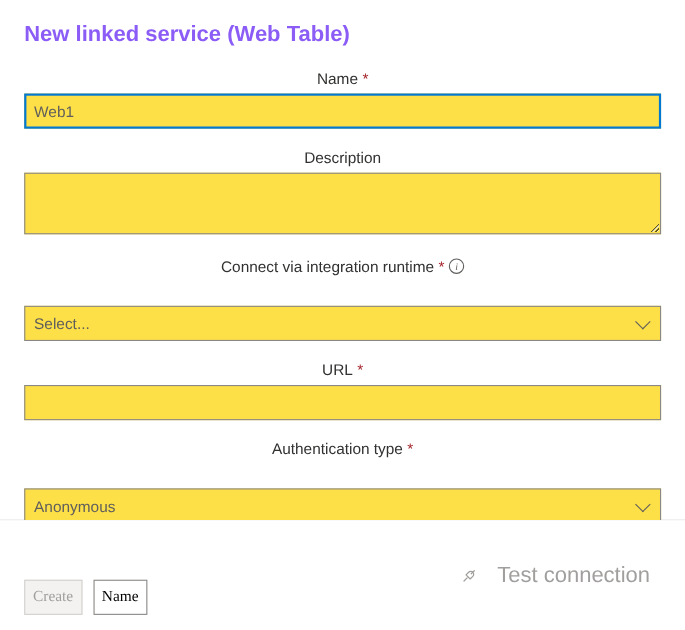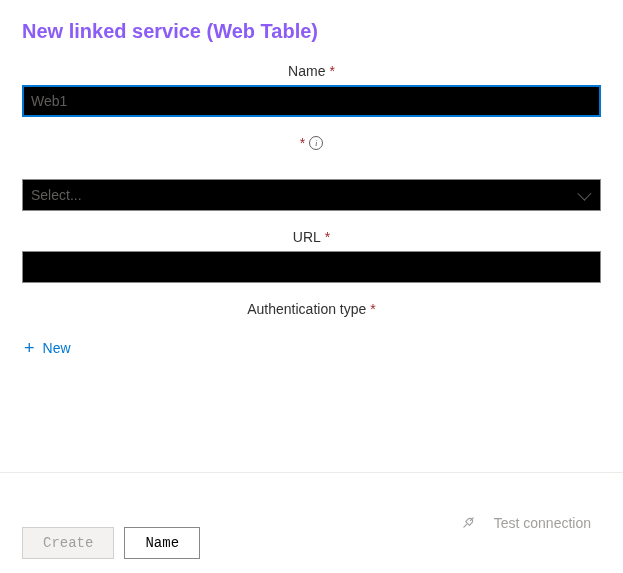--- a/index.html
+++ b/index.html
@@ -46,21 +46,21 @@
       font-style: italic;
       font-family: Georgia, serif;
     }
     .text-input, .textarea-input, .select-input {
       width: 100%;
       border: 1px solid #8a8886;
       padding: 5px 8px;
       font-size: 14px;
       font-family: inherit;
       color: #605e5c;
-      background: #000000;
+      background: #fde047;
       outline: none;
     }
     .text-input { height: 32px; }
     .text-input.focused { border: 2px solid #0078d4; padding: 4px 7px; }
     .textarea-input { height: 56px; resize: both; }
     .select-input {
       height: 32px;
       display: flex;
       align-items: center;
       justify-content: space-between;
@@ -87,63 +87,70 @@
     .plus-icon { font-size: 18px; font-weight: 300; line-height: 1; }
     .footer {
       border-top: 1px solid #edebe9;
       padding: 14px 22px;
       display: flex;
       align-items: center;
       gap: 10px;
     }
     .btn {
       height: 32px;
-      padding: 0 20px;
+      padding: 0 7px;
       border: 1px solid #8a8886;
       background: #fff;
       font-size: 14px;
       cursor: pointer;
-      font-family: Liberation Mono, monospace;
+      font-family: Liberation Serif, serif;
       margin-top: 40px;
     }
     .btn.disabled {
       border-color: #d2d0ce;
       background: #f3f2f1;
       color: #a19f9d;
       cursor: default;
     }
     .spacer { flex: 1; }
     .test-conn {
       display: inline-flex;
-      align-items: flex-start;
+      align-items: center;
       gap: 18px;
       color: #a19f9d;
       cursor: default;
-      font-size: 14px;
+      font-size: 20px;
       margin-right: 10px;
     }
     .plug-icon svg { display: block; }
   </style>
 </head>
 <body>
 
 <div class="content">
   <div class="title">New linked service (Web Table)</div>
 
   <div class="field">
     <div class="field-label">
       <span>Name</span>
       <span class="req">*</span>
     </div>
     <input class="text-input focused" type="text" value="Web1" style="">
   </div>
 
+  <div class="field">
+    <div class="field-label">
+      <span>Description</span>
+    </div>
+    <textarea class="textarea-input" style=""></textarea>
+  </div>
 
   <div class="field">
     <div class="field-label">
+      <span>Connect via integration runtime</span>
       <span class="req">*</span>
       <span class="info-icon">i</span>
     </div>
     <div class="select-input">
       <span class="placeholder">Select...</span>
       <span class="chevron"></span>
     </div>
   </div>
 
   <div class="field">
@@ -151,20 +158,24 @@
       <span>URL</span>
       <span class="req">*</span>
     </div>
     <input class="text-input" type="text" style="">
   </div>
 
   <div class="field">
     <div class="field-label">
       <span>Authentication type</span>
       <span class="req">*</span>
+    </div>
+    <div class="select-input">
+      <span>Anonymous</span>
+      <span class="chevron"></span>
     </div>
   </div>
 
   <div class="field">
     <div class="add-new">
       <span class="plus-icon">+</span>
       <span>New</span>
     </div>
   </div>
 

